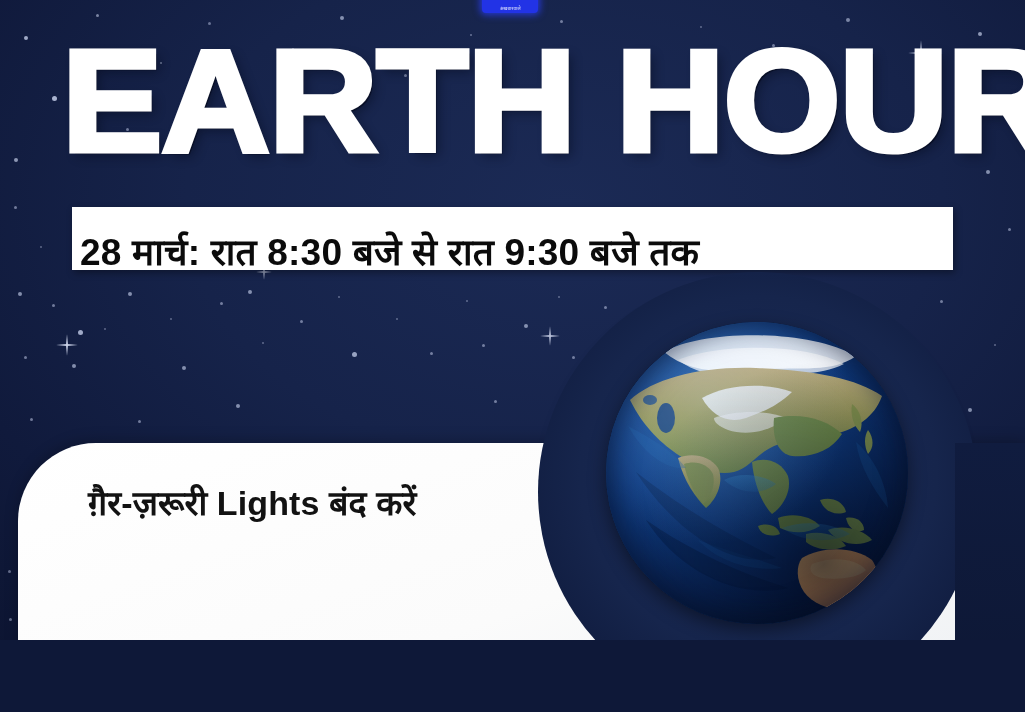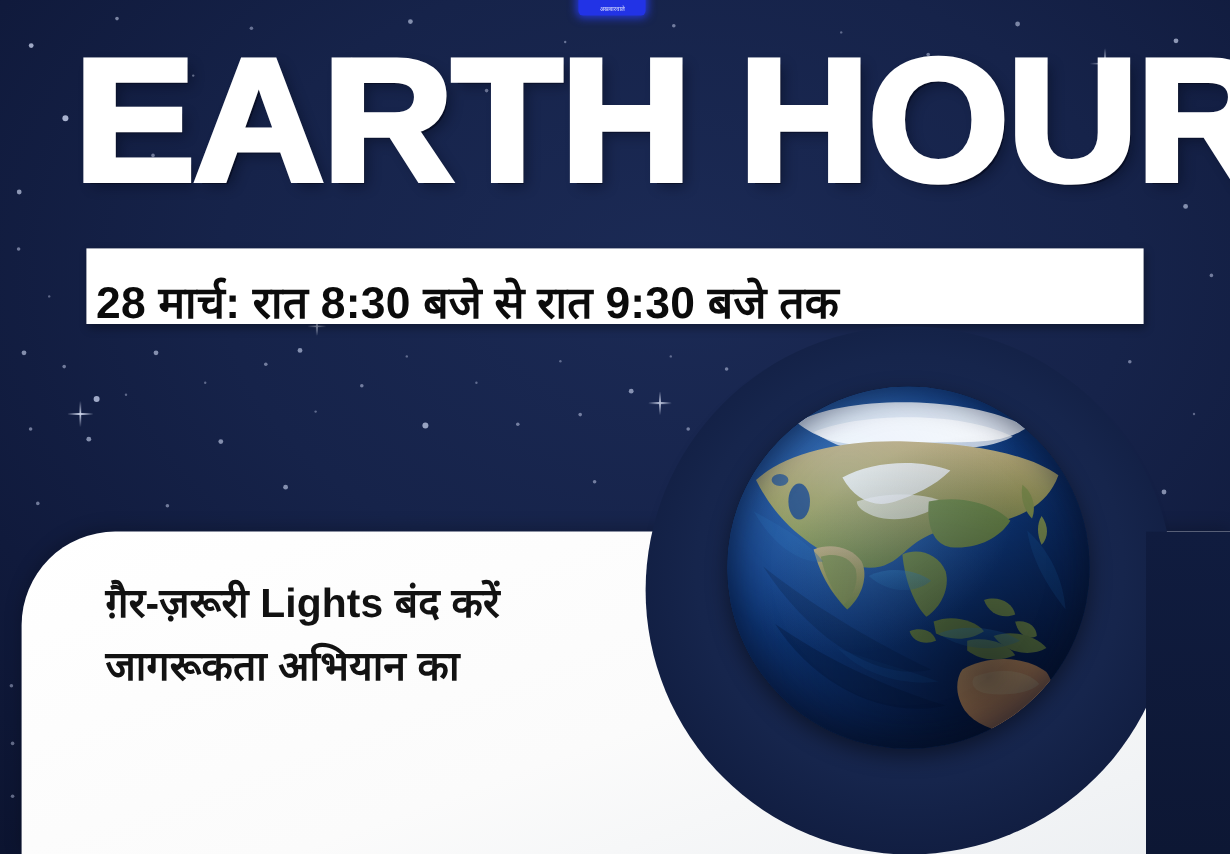--- a/index.html
+++ b/index.html
@@ -5,21 +5,21 @@
   * { margin:0; padding:0; box-sizing:border-box; }
   html,body{ background:#0e1838; }
   body{
     width:1025px; height:712px;
     font-family:"Liberation Sans","DejaVu Sans",sans-serif;
     overflow:hidden;
   }
 
   #poster{
     position:relative;
-    width:1025px; height:712px;
+    width:1025px; height:640px;
     overflow:hidden;
     background:
       radial-gradient(ellipse 900px 620px at 55% 32%, #1b2a55 0%, #16234a 42%, #101a3c 72%, #0c1430 100%);
   }
 
   
   .stars{ position:absolute; inset:0; pointer-events:none; }
   .st{ position:absolute; border-radius:50%; background:#cfd8f3; }
 
   .sparkle{
@@ -339,16 +339,15 @@
 
       <path d="M30 150 C70 182 120 212 170 236 C128 246 72 214 30 150 Z" fill="#06204a" opacity=".35"></path>
       <path d="M40 198 C80 226 130 250 182 266 C130 278 72 248 40 198 Z" fill="#041a3e" opacity=".4"></path>
     </svg>
     <div class="shade"></div>
     <div class="rim"></div>
   </div>
 
   <div class="card-text">
     <div>ग़ैर-ज़रूरी Lights बंद करें</div>
-    <div>जागरूकता अभियान का</div>
   </div>
 
 </div>
 
 </body></html>

